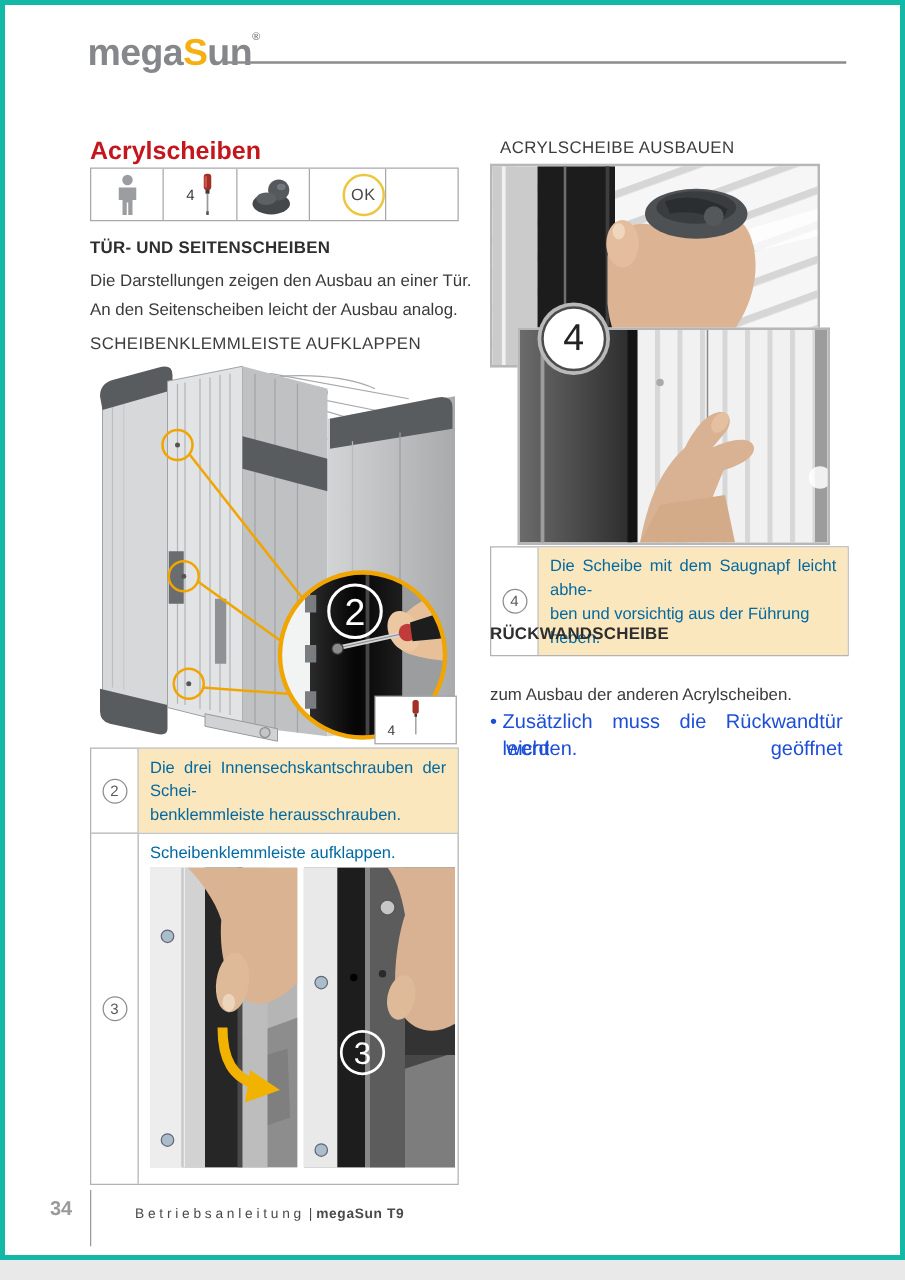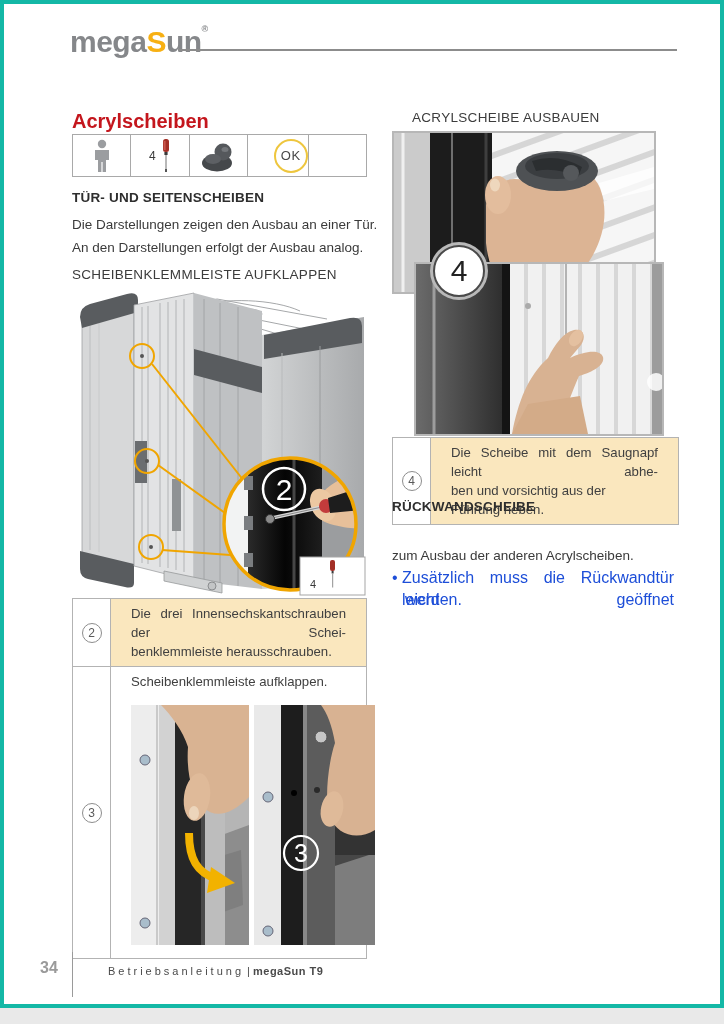--- a/index.html
+++ b/index.html
@@ -33,21 +33,21 @@
 
   
   .step-table { position:absolute; border:1px solid #b3b3b3; background:#fff; }
   .step-row { display:flex; }
   .step-row + .step-row { border-top:1px solid #b3b3b3; }
   .num-cell { width:38px; flex:0 0 38px; border-right:1px solid #b3b3b3;
               display:flex; align-items:center; justify-content:center; }
   .numcirc { width:20px; height:20px; border:1px solid #8d8d8d; border-radius:50%;
              display:flex; align-items:center; justify-content:center;
              font-size:12px; color:#5a5a5a; background:#fff; }
-  .txt-cell { flex:1; padding:5px 20px; font-size:13.2px; line-height:19px; color:#404040; }
+  .txt-cell { flex:1; padding:5px 9px; font-size:13.2px; line-height:19px; color:#0369a1; }
   .cream { background:#fae7be; }
   .j1 { text-align:justify; text-align-last:justify; }
 
   
   .rphotos { position:absolute; left:388px; top:125px; width:287px; height:310px; }
   .photo-frame { position:absolute; border:2px solid #b7b7b7; background:#eee; }
   .badge-big { position:absolute; width:52px; height:52px; border-radius:50%;
                background:#fff; border:2px solid #4a4a4a; box-shadow:0 0 0 3px #b9b9b9;
                display:flex; align-items:center; justify-content:center;
                font-size:30px; color:#222; z-index:5; }
@@ -97,21 +97,21 @@
       </svg>
     </div>
     <div class="cell">
       <div class="ok-ring">OK</div>
     </div>
     <div class="cell"></div>
   </div>
 
   <div class="h-bold" style="left:68px; top:186px;">TÜR- UND SEITENSCHEIBEN</div>
   <div class="body-t" style="left:68px; top:209px;">Die Darstellungen zeigen den Ausbau an einer Tür.</div>
-  <div class="body-t" style="left:68px; top:232px;">An den Darstellungen erfolgt der Ausbau analog.</div>
+  <div class="body-t" style="left:68px; top:232px;">An den Seitenscheiben leicht der Ausbau analog.</div>
 
   <div class="h-caps" style="left:68px; top:263px;">SCHEIBENKLEMMLEISTE AUFKLAPPEN</div>
 
   <svg style="position:absolute; left:68px; top:287px;" width="295" height="305" viewBox="0 0 295 305">
     <defs>
       <clipPath id="magClip">
           <circle cx="218" cy="233" r="66"></circle>
         </clipPath>
       <linearGradient id="gBody" x1="0" y1="0" x2="1" y2="0">
         <stop offset="0" stop-color="#d2d4d5"></stop>
@@ -222,21 +222,21 @@
       <div class="txt-cell cream">
         <div class="j1">Die drei Innensechskantschrauben der Schei-</div>
         <div>benklemmleiste herausschrauben.</div>
       </div>
     </div>
     <div class="step-row">
       <div class="num-cell">
         <div class="numcirc">3</div>
       </div>
       <div class="txt-cell" style="padding-bottom:8px;">
-        <div style="margin-bottom:14px;">Scheibenklemmleiste aufklappen.</div>
+        <div style="margin-bottom:3px;">Scheibenklemmleiste aufklappen.</div>
         
         <svg width="244" height="240" viewBox="0 0 244 240">
           <defs>
             <clipPath id="p3l">
                 <rect x="0" y="0" width="118" height="240"></rect>
               </clipPath>
             <clipPath id="p3r">
                 <rect x="123" y="0" width="121" height="240"></rect>
               </clipPath>
           </defs>
@@ -276,21 +276,21 @@
             <path d="M190,0 L244,0 L244,125 C226,136 206,130 199,112 C193,98 197,58 204,38 C201,20 196,8 190,0 Z" fill="#d8b292"></path>
             <ellipse cx="201" cy="104" rx="11" ry="18" transform="rotate(12 201 104)" fill="#dfba99"></ellipse>
             <circle cx="170" cy="148" r="17" fill="none" stroke="#ffffff" stroke-width="2.2"></circle>
             <text x="170" y="157" font-size="25" fill="#ffffff" text-anchor="middle" font-family="Liberation Sans, sans-serif">3</text>
           </g>
         </svg>
       </div>
     </div>
   </div>
 
-  <div class="h-caps" style="left:408px; top:106px;text-align:center;">ACRYLSCHEIBE AUSBAUEN</div>
+  <div class="h-caps" style="left:396px; top:106px;text-align:center;">ACRYLSCHEIBE AUSBAUEN</div>
 
   <div class="rphotos">
 
     <div class="photo-frame" style="left:0; top:2px; width:264px; height:163px; z-index:1;">
       <svg width="260" height="159" viewBox="0 0 260 159">
         <defs>
           <pattern id="slats1" width="26" height="26" patternUnits="userSpaceOnUse" patternTransform="rotate(70)">
             <rect width="26" height="26" fill="#f6f6f6"></rect>
             <rect width="6" height="26" fill="#d6d6d6"></rect>
           </pattern>

